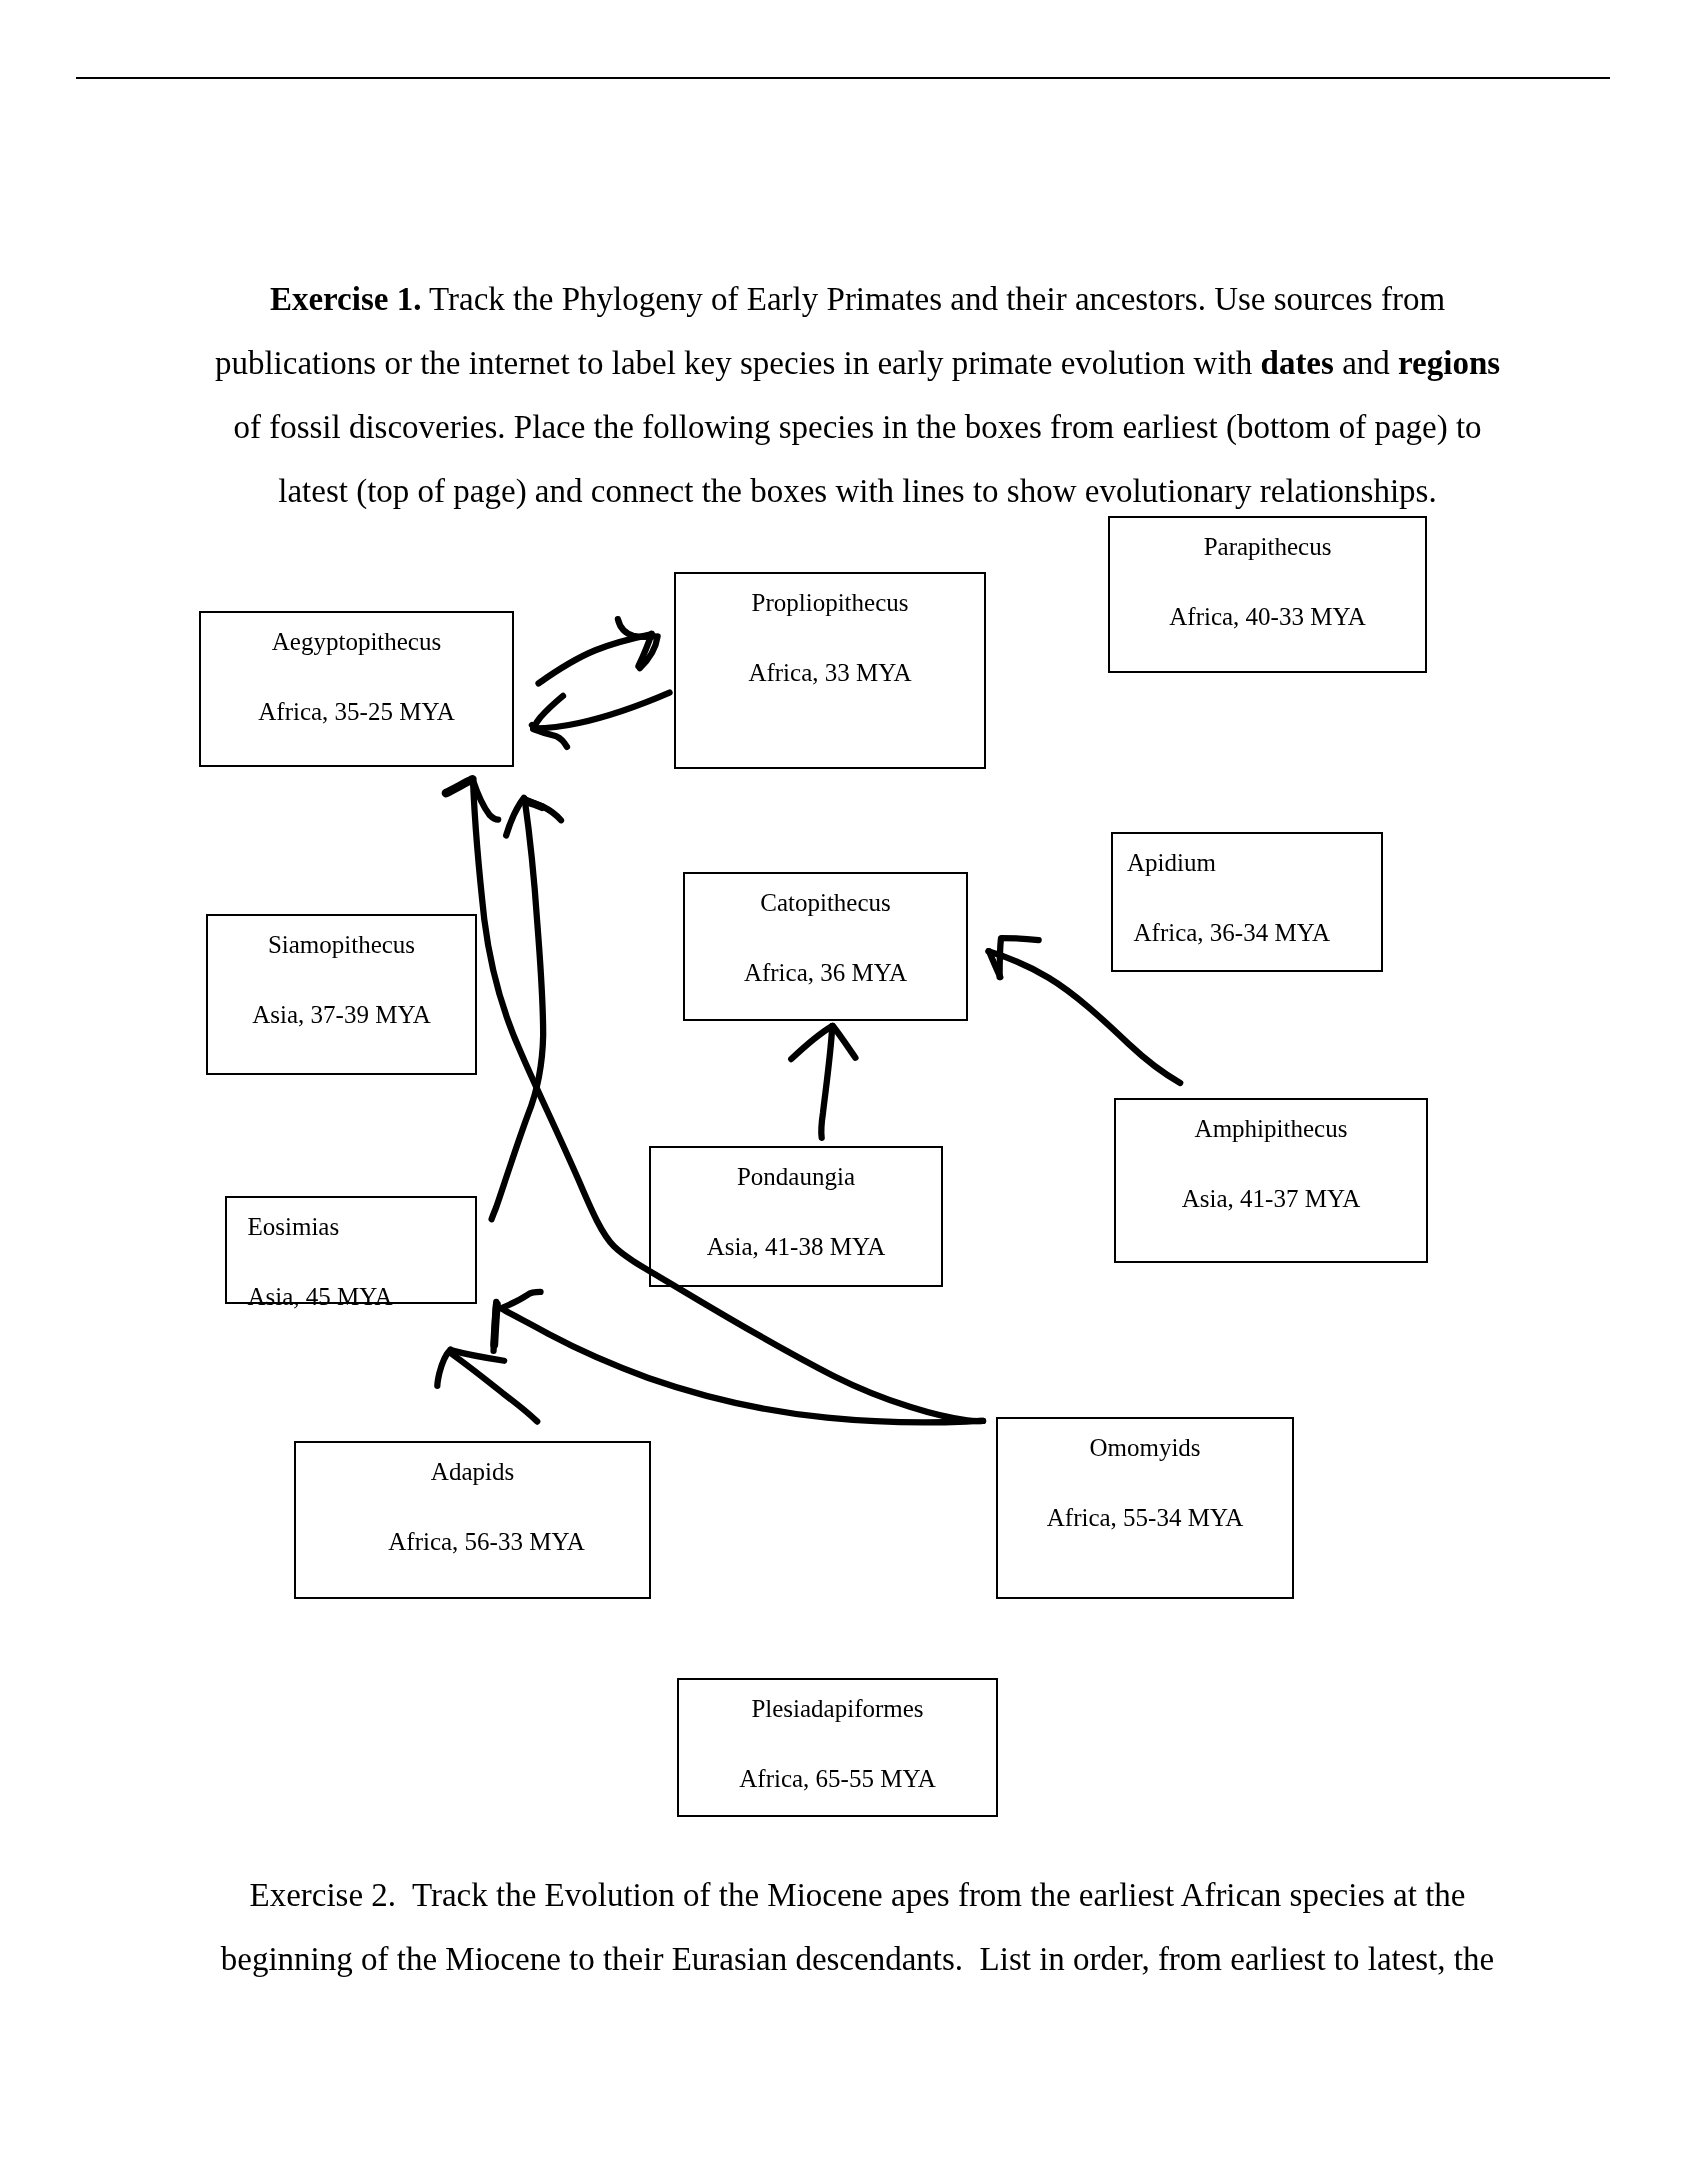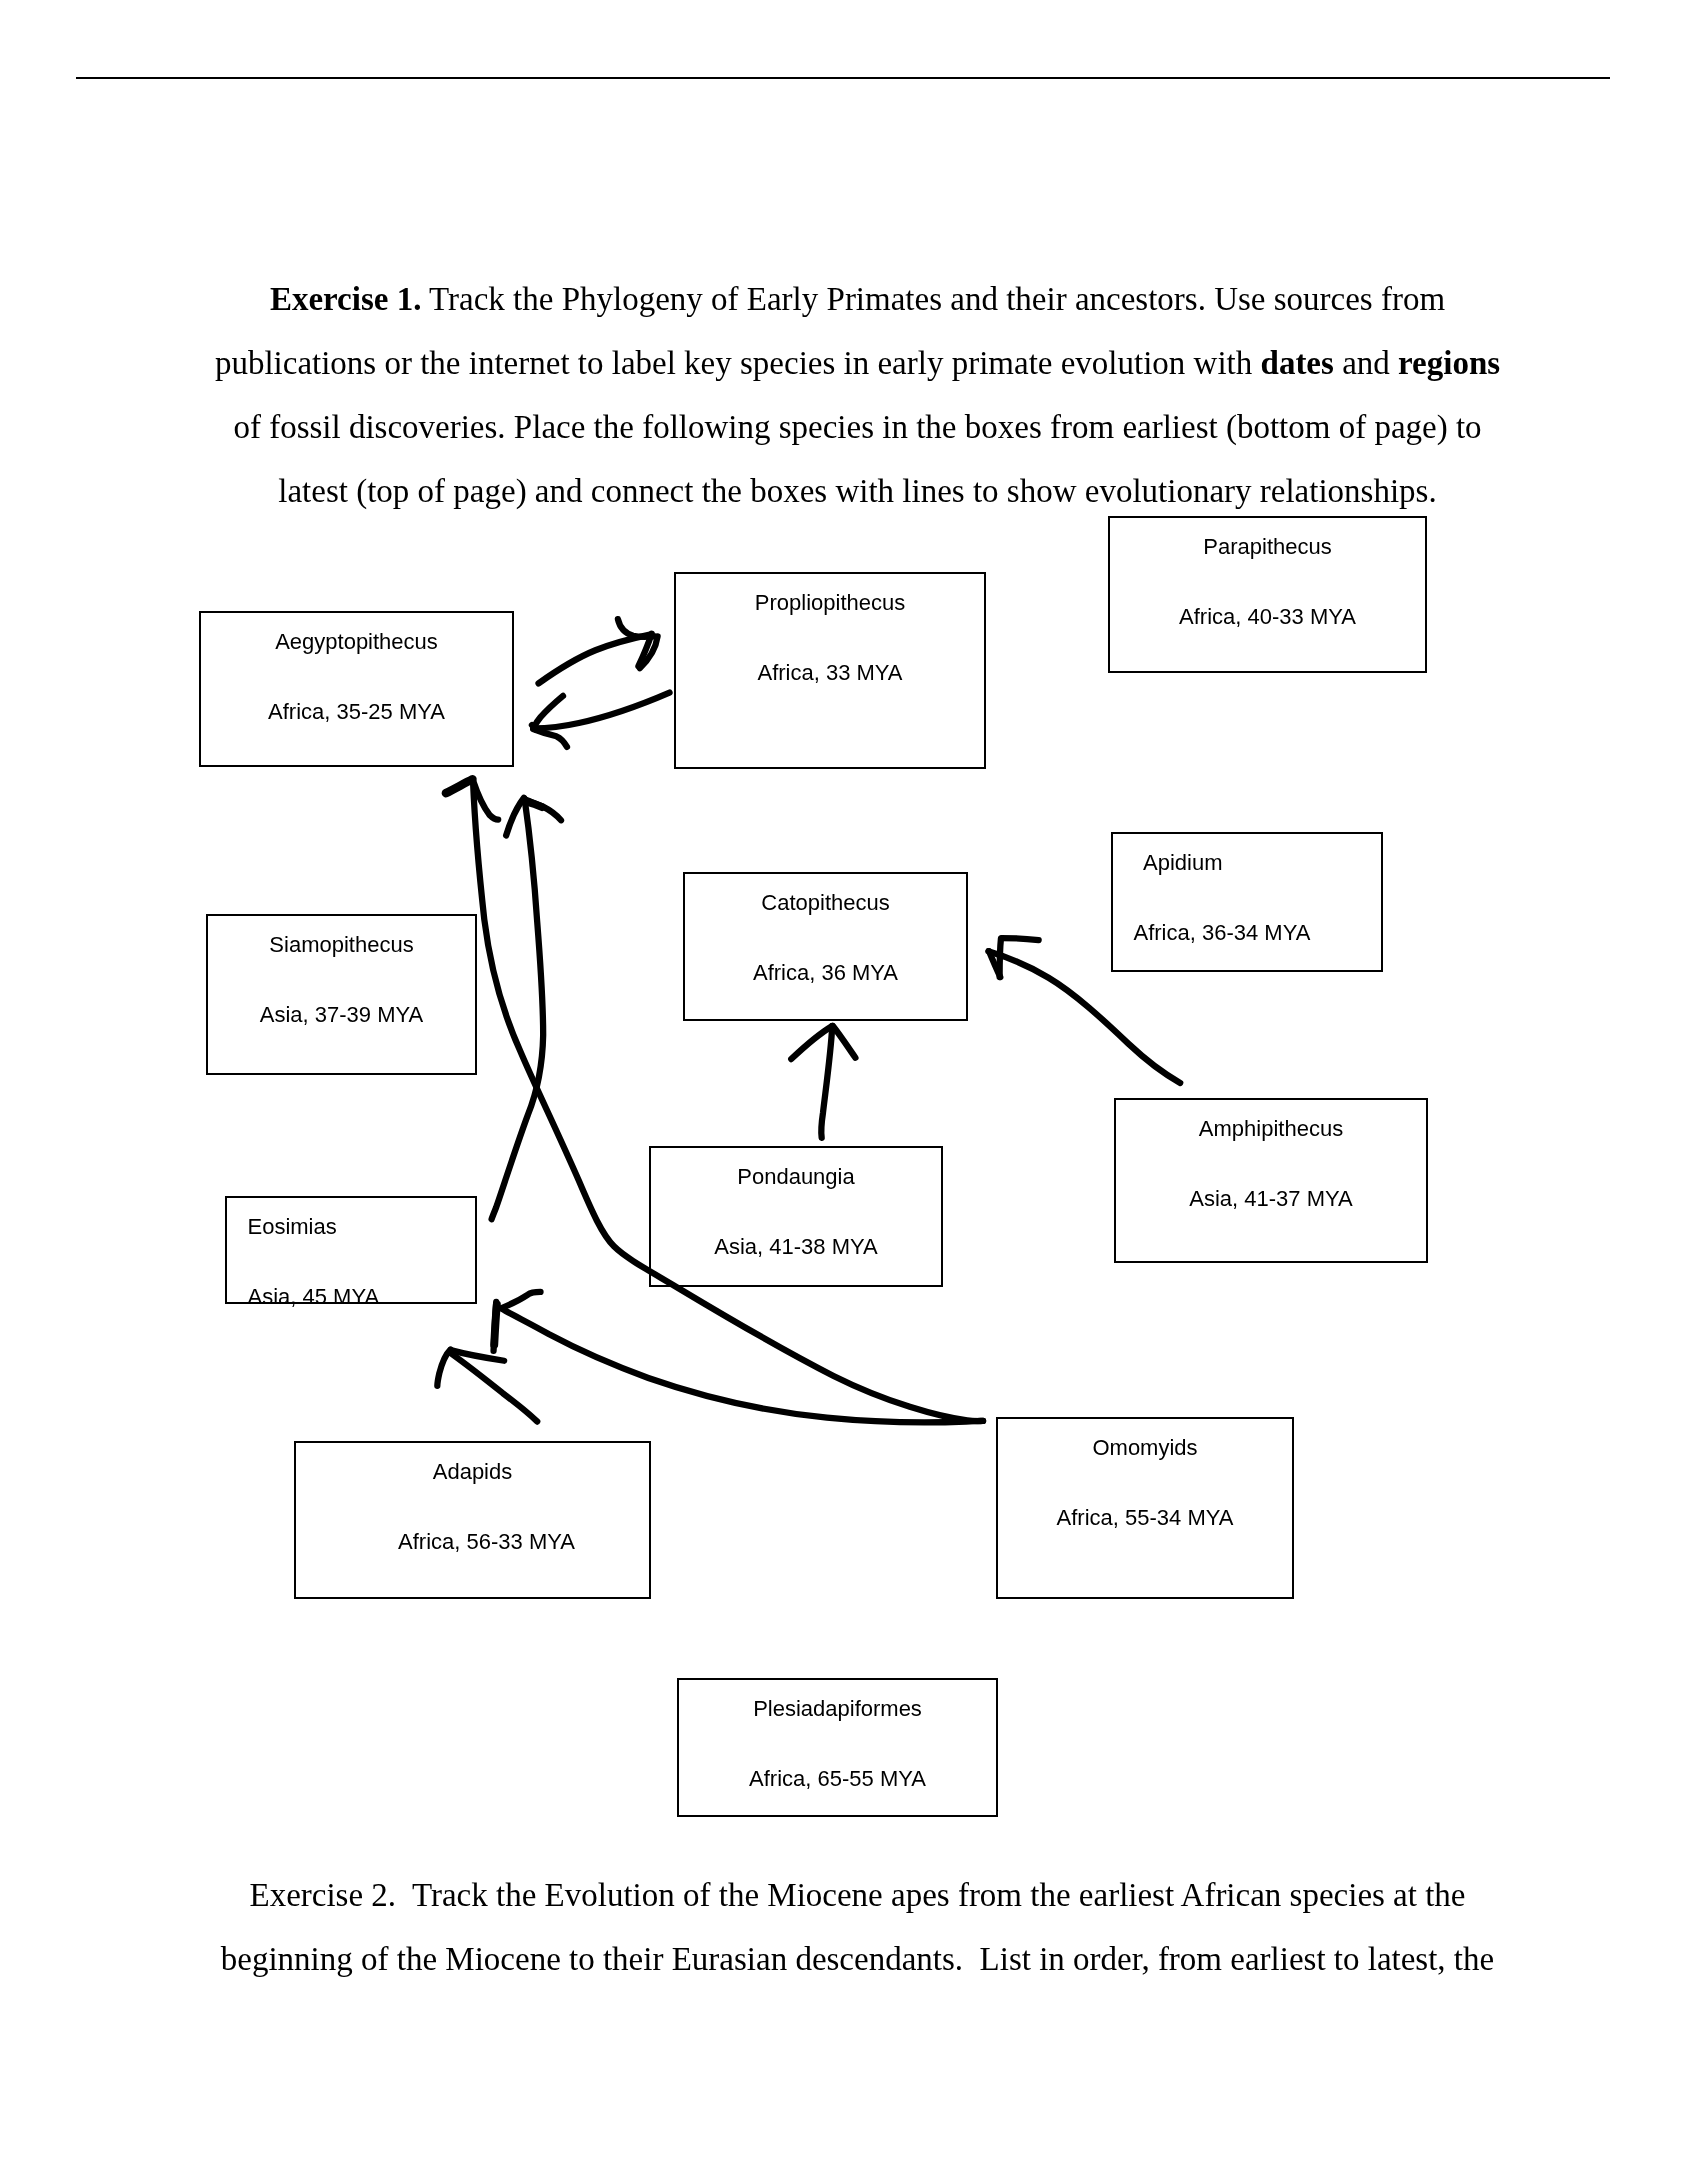--- a/index.html
+++ b/index.html
@@ -6,22 +6,22 @@
   body{width:1687px;height:2183px;position:relative;overflow:hidden;
        font-family:"Liberation Serif", serif; color:#000;
        -webkit-font-smoothing:antialiased;}
   .page{position:absolute;left:0;top:0;width:1687px;height:2183px;}
   .hrule{position:absolute;background:#000;}
   .para{position:absolute;font-family:"Liberation Serif", serif;font-size:33px;
         line-height:64px;color:#000;text-align:center;}
   .para b{font-weight:bold;}
   .dbox{position:absolute;border:2.6px solid #000;box-sizing:border-box;}
   .dbox .t{position:absolute;left:0;right:0;text-align:center;
-           font-family:Liberation Sans, sans-serif;font-stretch:condensed;
-           font-size:22px;
+           font-family:Liberation Serif, serif;font-stretch:condensed;
+           font-size:25px;
            line-height:27.5px;color:#000;white-space:nowrap;}
   .dbox.lefty .t{text-align:left;}
   svg.ink{position:absolute;left:0;top:0;width:1687px;height:2183px;overflow:visible;pointer-events:none;}
   svg.ink path{fill:none;stroke:#000;stroke-linecap:round;stroke-linejoin:round;}
 </style>
 </head>
 <body>
 
 <div class="page">
   <div class="hrule" id="hrule" style="left: 76px; top: 77px; width: 1534px; height: 2.2px;"></div>
@@ -34,21 +34,21 @@
       </div>
       <div class="dbox" style="left: 674px; top: 572px; width: 312px; height: 197px;">
         <div class="t" style="top: 14.6px;">Propliopithecus</div>
         <div class="t" style="top: 85px;">Africa, 33 MYA</div>
       </div>
       <div class="dbox" style="left: 1108px; top: 516px; width: 319px; height: 157px;">
         <div class="t" style="top: 14.6px;">Parapithecus</div>
         <div class="t" style="top: 85px;">Africa, 40-33 MYA</div>
       </div>
       <div class="dbox lefty" style="left: 1111px; top: 832px; width: 272px; height: 140px;">
-        <div class="t" style="top: 14.6px; padding-left: 30px;">Apidium</div>
+        <div class="t" style="top: 14.6px; padding-left: 14px;">Apidium</div>
         <div class="t" style="top: 85px; padding-left: 20.5px;">Africa, 36-34 MYA</div>
       </div>
       <div class="dbox" style="left: 206px; top: 914px; width: 271px; height: 161px;">
         <div class="t" style="top: 14.6px;">Siamopithecus</div>
         <div class="t" style="top: 85px;">Asia, 37-39 MYA</div>
       </div>
       <div class="dbox" style="left: 683px; top: 872px; width: 285px; height: 149px;">
         <div class="t" style="top: 14.6px;">Catopithecus</div>
         <div class="t" style="top: 85px;">Africa, 36 MYA</div>
       </div>

